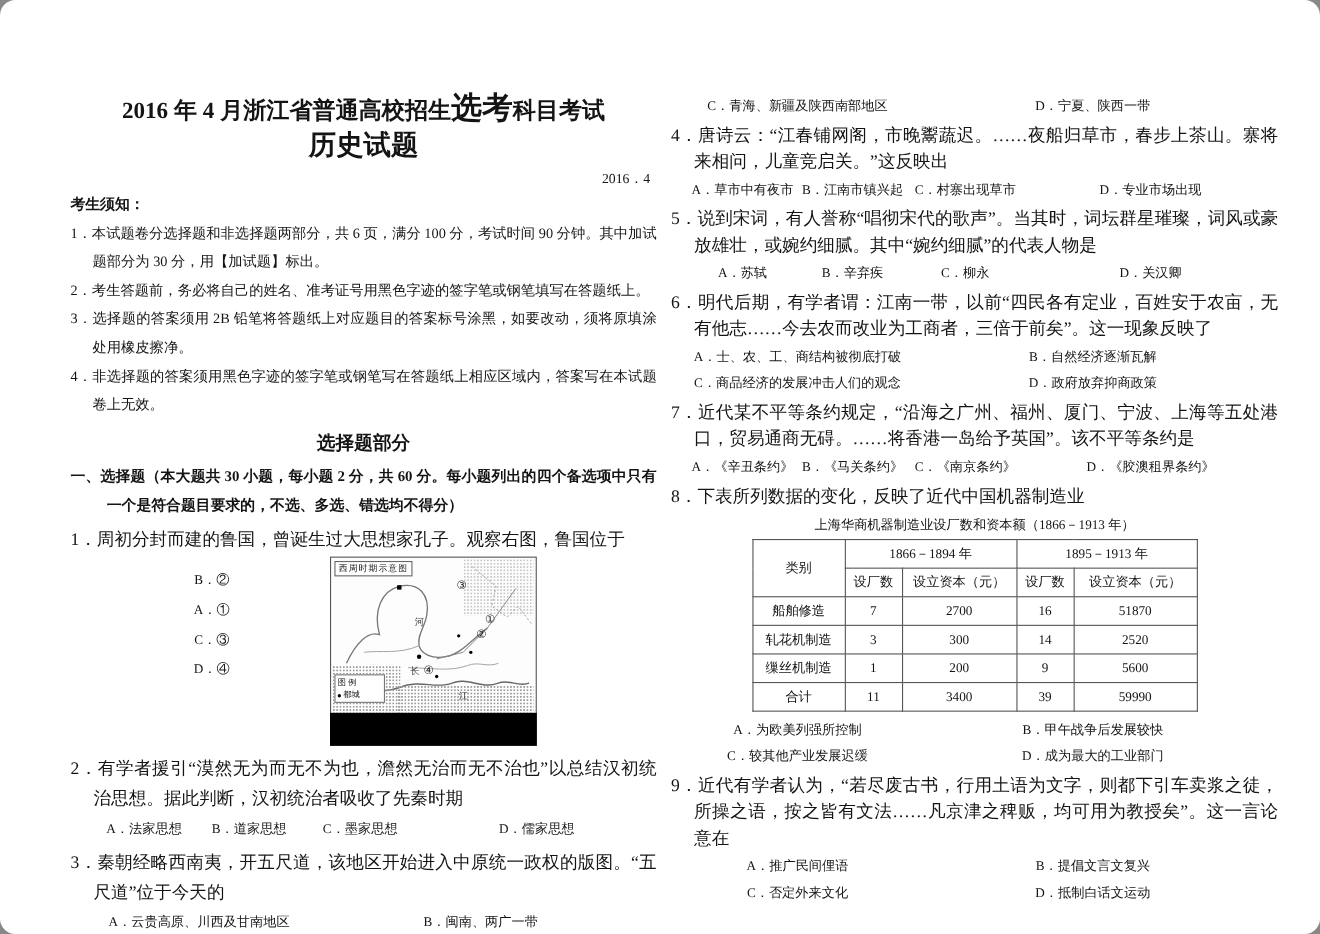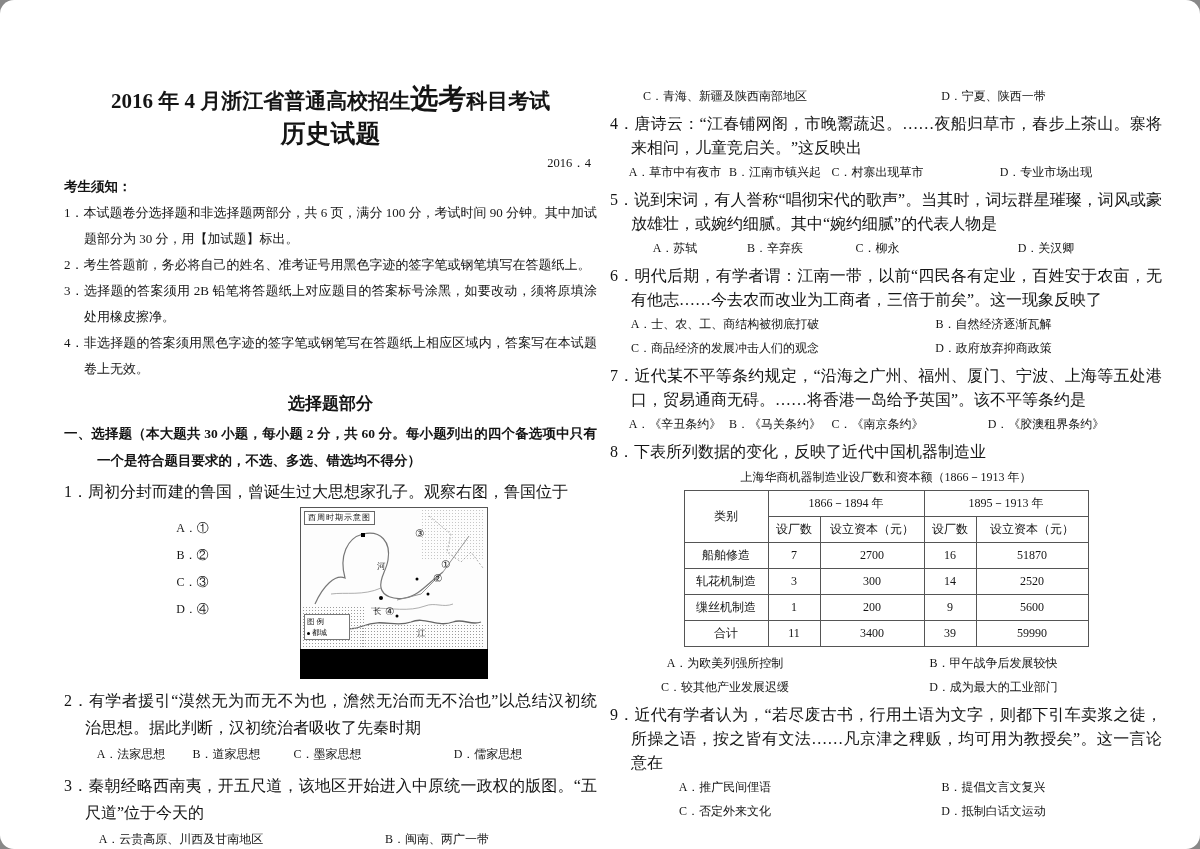--- a/index.html
+++ b/index.html
@@ -72,22 +72,22 @@
     <div class="notice-item">3．选择题的答案须用 2B 铅笔将答题纸上对应题目的答案标号涂黑，如要改动，须将原填涂处用橡皮擦净。</div>
     <div class="notice-item">4．非选择题的答案须用黑色字迹的签字笔或钢笔写在答题纸上相应区域内，答案写在本试题卷上无效。</div>
 
     <div class="part-title">选择题部分</div>
     <div class="sec-intro">一、选择题（本大题共 30 小题，每小题 2 分，共 60 分。每小题列出的四个备选项中只有一个是符合题目要求的，不选、多选、错选均不得分）</div>
 
     <div class="q">
       <div class="q-text">1．周初分封而建的鲁国，曾诞生过大思想家孔子。观察右图，鲁国位于</div>
       <div class="q1-row">
         <div class="q1-opts">
+          <span class="opt">B．②</span>
           <span class="opt">A．①</span>
-          <span class="opt">B．②</span>
           <span class="opt">C．③</span>
           <span class="opt">D．④</span>
         </div>
 
         <div class="map-fig">
           <div class="dots" style="left:1px; top:98px; width:62px; height:44px;"></div>
           <div class="dots" style="left:60px; top:116px; width:124px; height:26px;"></div>
           <div class="dots" style="left:120px; top:1px; width:64px; height:52px; opacity:.55;"></div>
           <svg width="186" height="170" viewBox="0 0 186 170">
             <path d="M14,96 C22,78 34,66 44,70 C38,48 46,30 62,26 C80,22 90,34 87,52 C85,64 78,70 80,80 C82,88 92,92 104,90 C118,88 128,74 142,64" fill="none" stroke="#777" stroke-width="1.2"></path>

